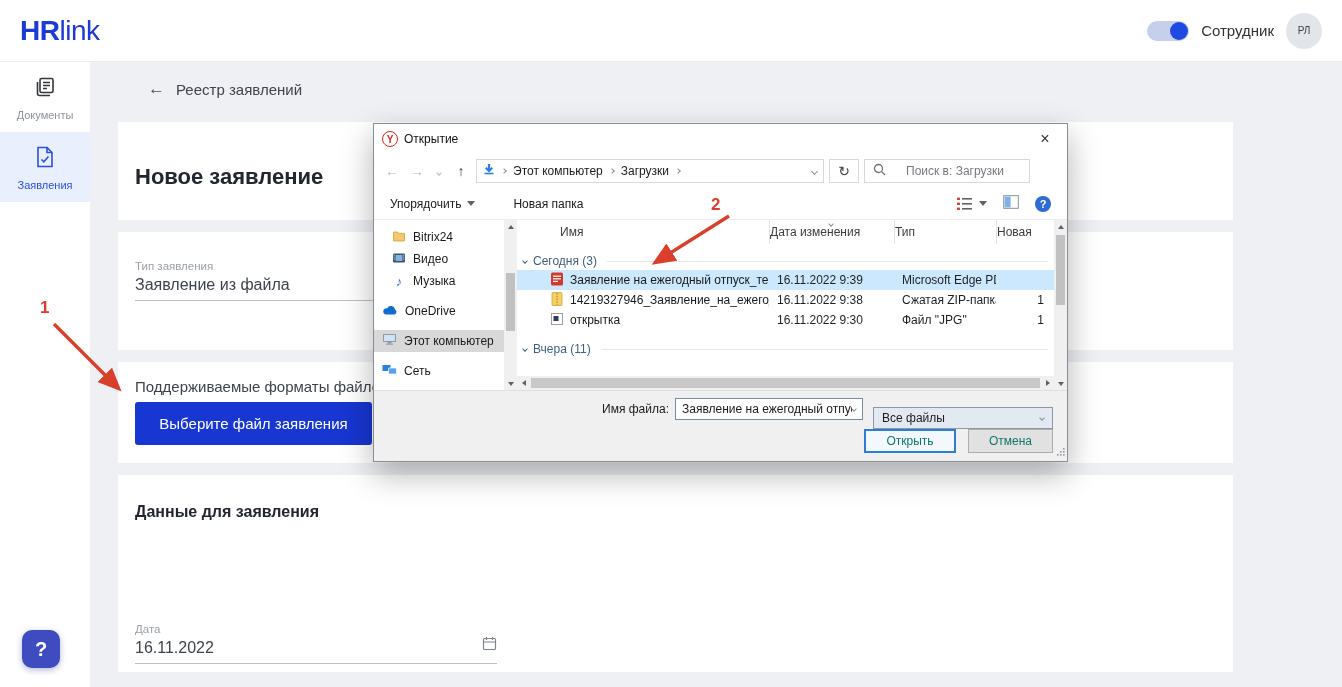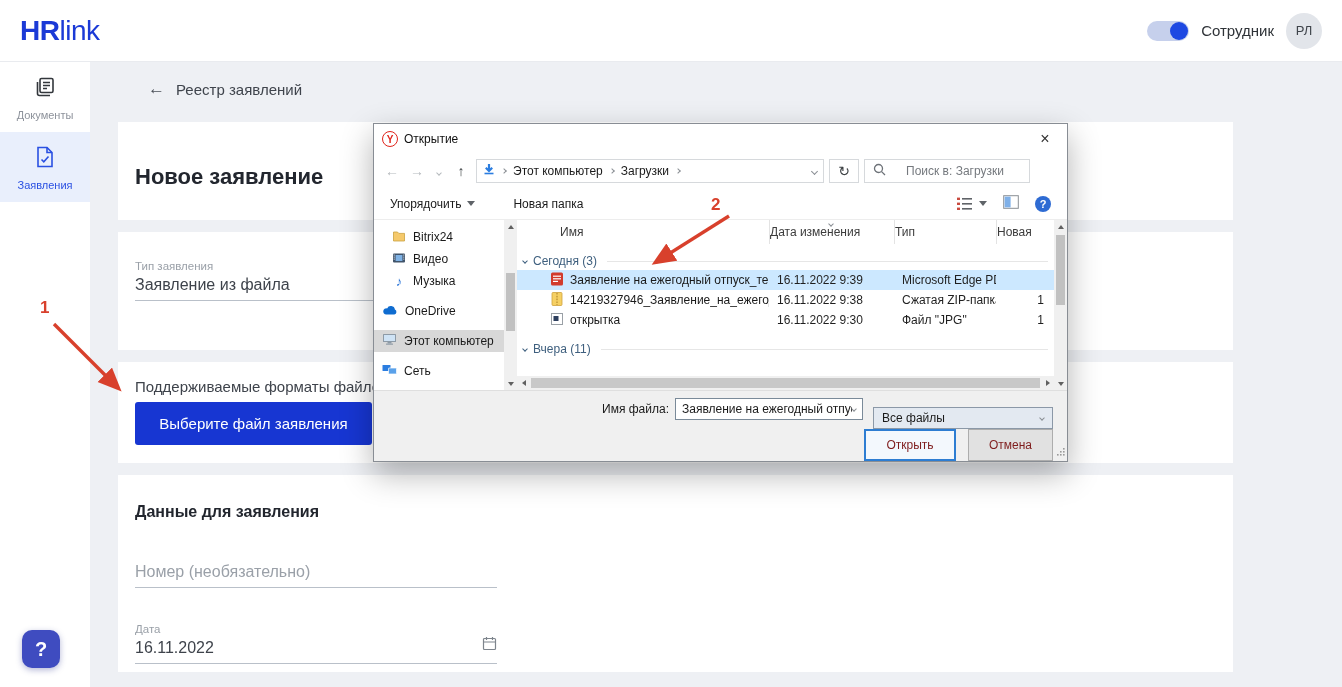--- a/index.html
+++ b/index.html
@@ -8,21 +8,21 @@
   #app { position:relative; width:1342px; height:687px; overflow:hidden; background:#eef0f4; }
 
   
   .topbar { position:absolute; left:0; top:0; right:0; height:62px; background:#fff; display:flex; align-items:center; padding:0 20px; z-index:2; border-bottom:1px solid #e9ebef;}
   .logo { font-size:28px; color:#1b3ad6; cursor:pointer; letter-spacing:-0.5px;}
   .logo b { font-weight:800; }
   .top-right { margin-left:auto; display:flex; align-items:center; gap:12px; }
   .toggle { width:42px; height:20px; border-radius:10px; background:#c6d0ec; position:relative; cursor:pointer; }
   .toggle-knob { position:absolute; right:1px; top:1px; width:18px; height:18px; border-radius:50%; background:#1e49e2; }
   .role { font-size:15px; color:#2f3338; }
-  .avatar { width:36px; height:36px; border-radius:50%; background:#e2e5ea; display:flex; align-items:center; justify-content:center; font-size:13px; color:#3f444b; cursor:pointer; }
+  .avatar { width:36px; height:36px; border-radius:50%; background:#e2e5ea; display:flex; align-items:center; justify-content:center; font-size:10px; color:#3f444b; cursor:pointer; }
 
   
   .sidebar { position:absolute; left:0; top:62px; width:90px; bottom:0; background:#fff; z-index:2; }
   .side-item { display:flex; flex-direction:column; align-items:center; padding:13px 0 11px; gap:6px; cursor:pointer; }
   .side-item .lbl { font-size:11px; color:#8d929b; }
   .side-item.active { background:#e9effc; }
   .side-item.active .lbl { color:#2a50e2; }
   .help-fab { position:absolute; left:22px; top:630px; width:38px; height:38px; border-radius:10px; background:#3f4cc0; color:#fff; font-size:20px; font-weight:bold; display:flex; align-items:center; justify-content:center; cursor:pointer; z-index:3; box-shadow:0 2px 6px rgba(40,50,140,.35); }
 
   
@@ -103,21 +103,21 @@
   .file-row .size { text-align:right; padding-right:10px; }
   .hscroll { height:14px; flex:none; background:#f0f0f0; display:flex; align-items:center; }
   .hscroll .sb-btn { height:14px; }
   .h-thumb { flex:1; height:10px; margin:0 1px; background:#c8c8c8; cursor:grab; }
   .dlg-footer { height:71px; flex:none; background:#f0f0f0; border-top:1px solid #dfdfdf; position:relative; }
   .fname-label { position:absolute; left:0; top:11px; width:295px; text-align:right; color:#1a1a1a; }
   .fname-input { position:absolute; left:301px; top:7px; width:188px; height:22px; background:#fff; border:1px solid #7a8a99; display:flex; align-items:center; padding:0 6px; cursor:text; }
   .fname-input .txt { flex:1; white-space:nowrap; overflow:hidden; }
   .combo { position:absolute; left:499px; top:16px; width:180px; height:22px; background:#e3e9f1; border:1px solid #8b98a7; display:flex; align-items:center; padding:0 8px; cursor:pointer; }
   .combo .txt { flex:1; }
-  .dlg-btn { position:absolute; top:38px; height:32px; background:#e1e1e1; border:1px solid #adadad; font-size:12px; font-family:inherit; cursor:pointer; color:#7f1d1d; }
+  .dlg-btn { position:absolute; top:38px; height:24px; background:#e1e1e1; border:1px solid #adadad; font-size:12px; font-family:inherit; cursor:pointer; color:#0f766e; }
   #open-btn { left:490px; width:92px; background:#f3f8fd; border:2px solid #2d7dd2; }
   #cancel-btn { left:594px; width:85px; }
   .grip { position:absolute; right:2px; bottom:2px; }
 
   
   .ann-layer { position:absolute; left:0; top:0; width:1342px; height:687px; z-index:9; pointer-events:none; }
   .ann-num { position:absolute; color:#d8402c; font-size:17px; font-weight:bold; z-index:10; pointer-events:none; }
   #ann1 { left:40px; top:298px; }
   #ann2 { left:711px; top:195px; }
 </style>
@@ -178,23 +178,20 @@
     </div>
   </div>
 
   <div class="panel" id="panelC">
     <div class="formats">Поддерживаемые форматы файлов .pdf</div>
     <button class="choose-btn">Выберите файл заявления</button>
   </div>
 
   <div class="panel" id="panelD">
     <div class="section-title">Данные для заявления</div>
-    <div class="field" id="number-field">
-      <div class="fplaceholder">Номер (необязательно)</div>
-    </div>
     <div class="field" id="date-field">
       <div class="flabel">Дата</div>
       <div class="fvalue">16.11.2022</div>
       <span class="cal-ico">
         <svg width="15" height="15" viewBox="0 0 15 15" fill="none" stroke="#7e858d" stroke-width="1.2">
             <rect x="1.5" y="2.5" width="12" height="11" rx="1"></rect>
             <path d="M1.5 6h12M4.5 1v3M10.5 1v3"></path>
           </svg>
       </span>
     </div>

